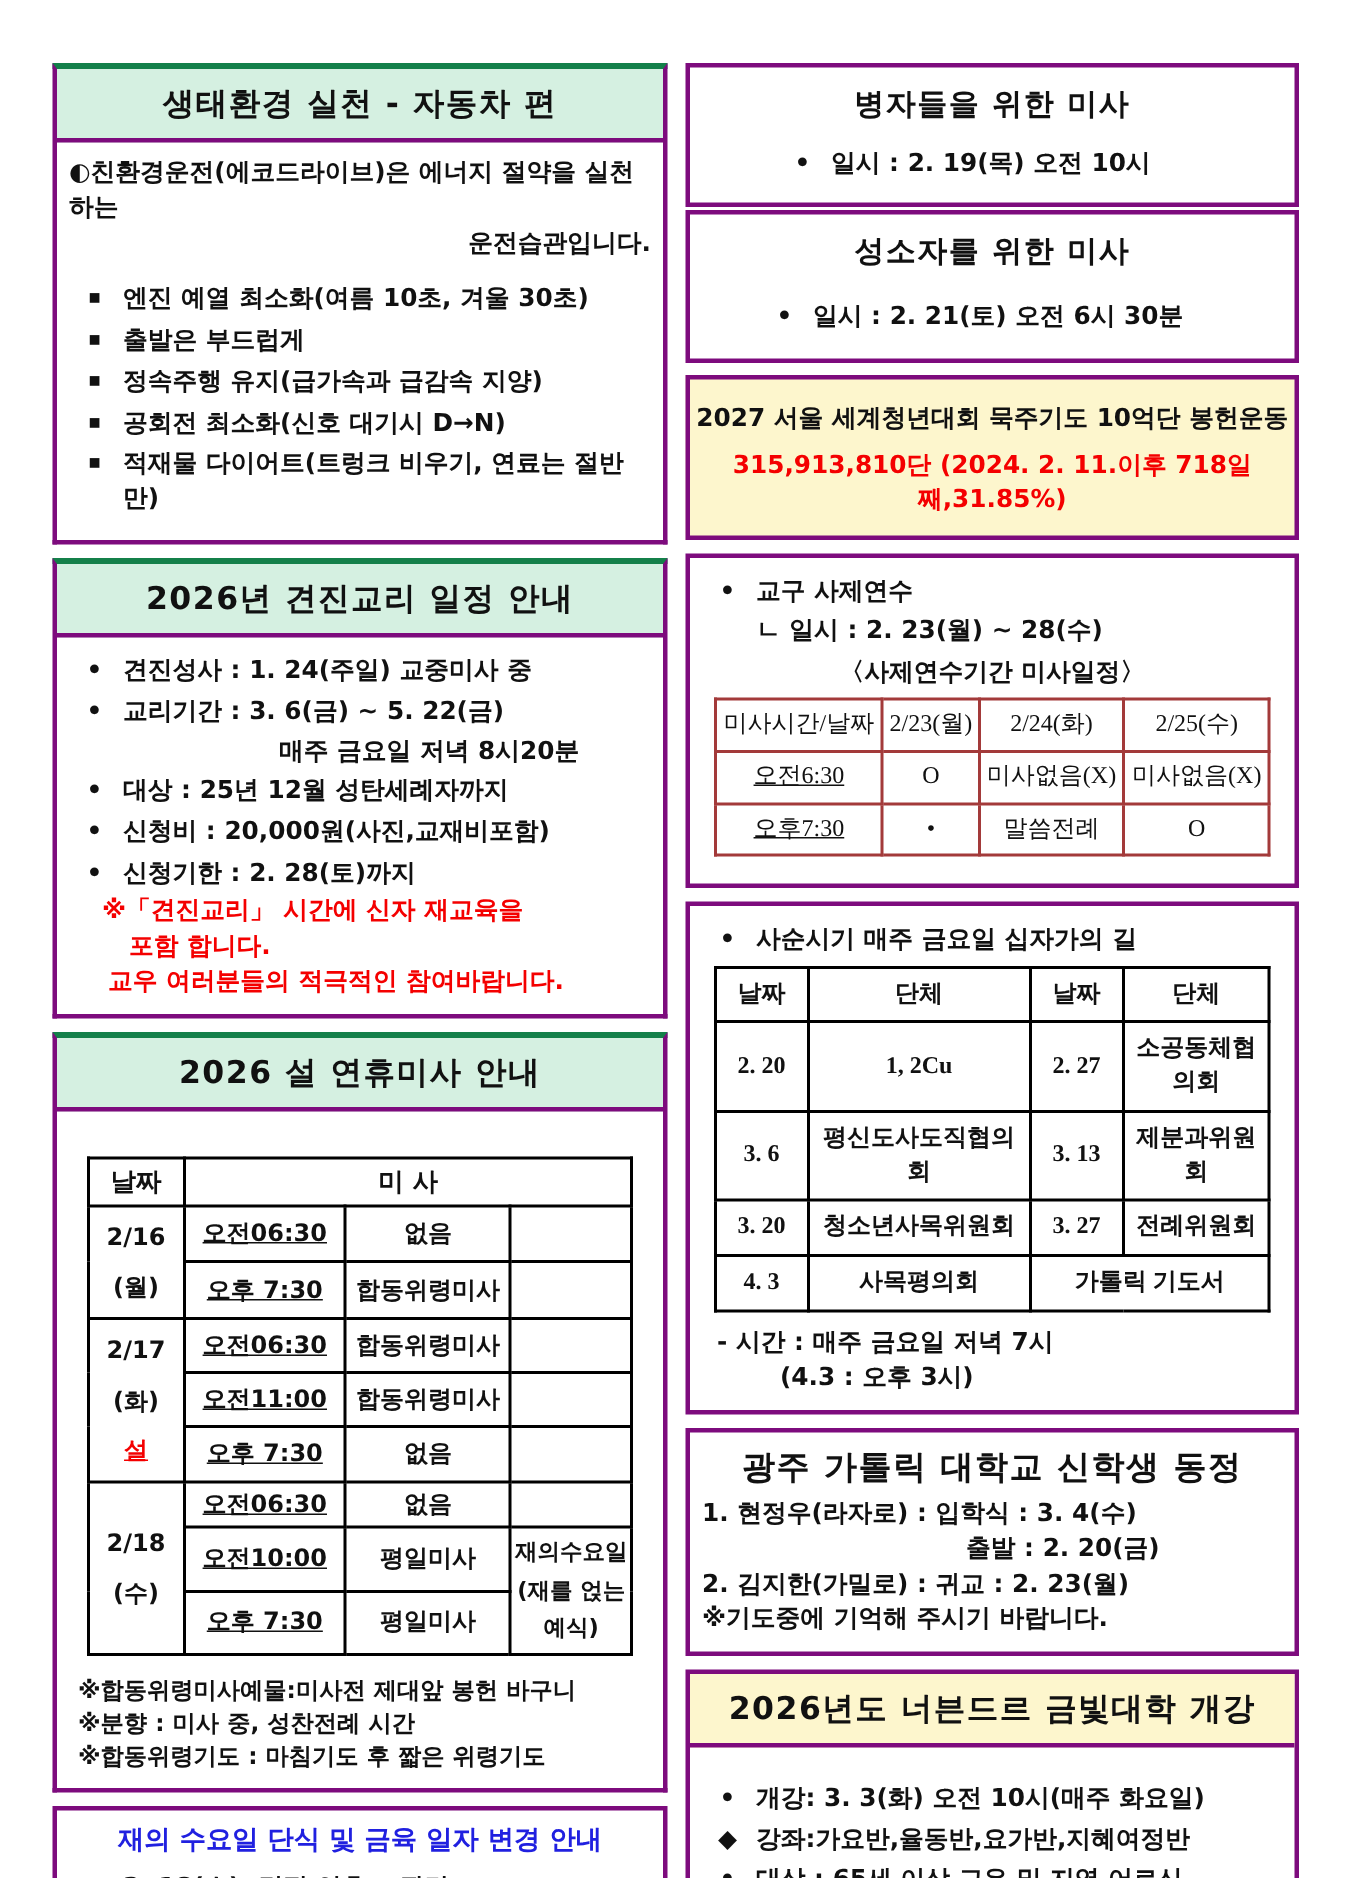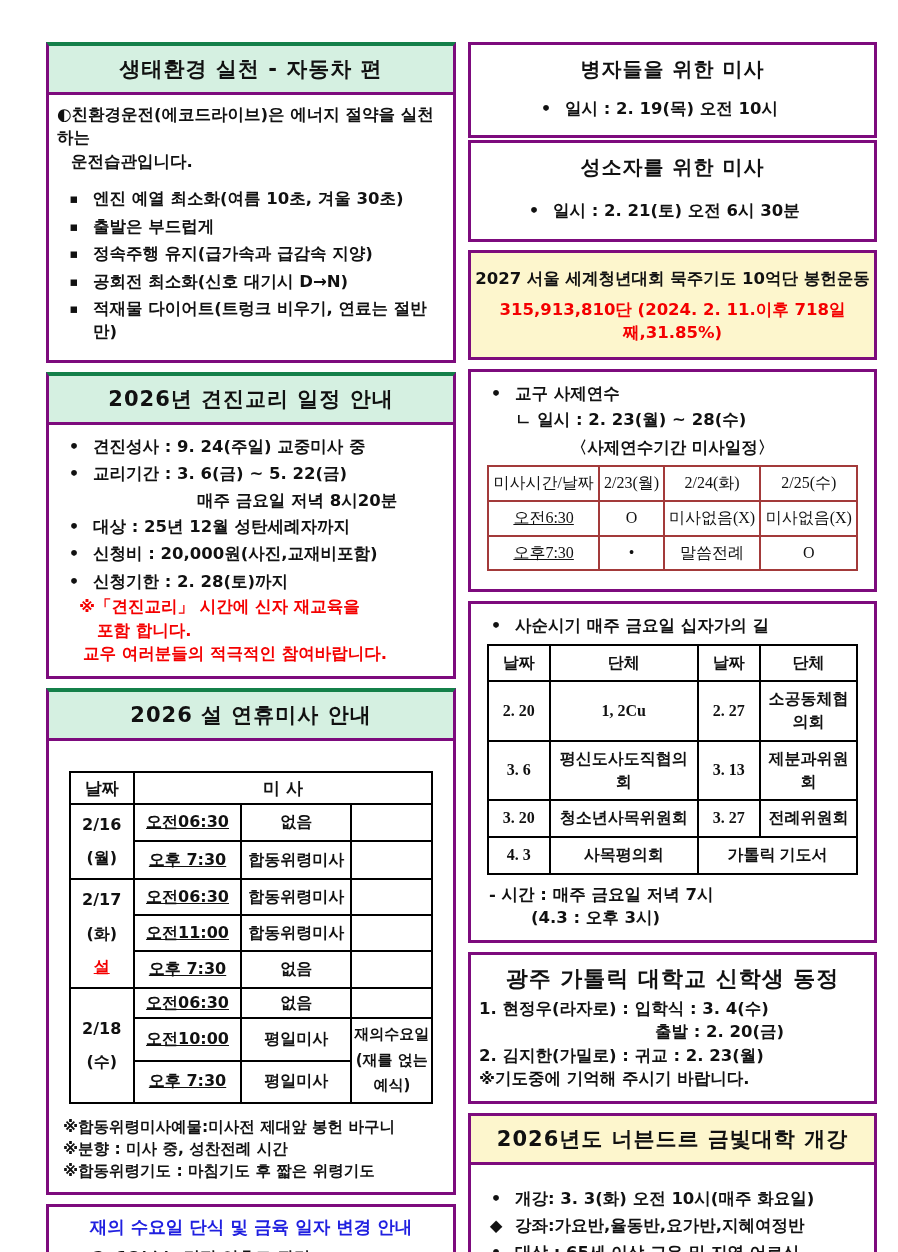--- a/index.html
+++ b/index.html
@@ -7,21 +7,21 @@
     --green:#14804a;
     --mint:#d5f0e1;
     --yellow:#fdf6cd;
     --red:#f40000;
     --blue:#2020e0;
     --tred:#a33a3a;
     --ink:#111;
   }
   *{box-sizing:border-box;margin:0;padding:0;}
   body{background:#fff;width:898px;font-family:"DejaVu Sans","Liberation Sans",sans-serif;color:var(--ink);}
-  .page{width:898px;height:1252px;padding:42px 0 0 46px;display:flex;gap:12px;overflow:hidden;background:#fff;}
+  .page{width:898px;height:1252px;padding:42px 0 0 35px;display:flex;gap:12px;overflow:hidden;background:#fff;}
   .col{display:flex;flex-direction:column;}
   .col.left{width:410px;}
   .col.right{width:409px;}
   .sec{border:3px solid var(--purple);background:#fff;margin-bottom:9px;}
   .sec.greentop{border-top:4px solid var(--green);}
   .hd{background:var(--mint);text-align:center;font-weight:bold;font-size:21px;letter-spacing:1px;
       padding:9px 2px;border-bottom:3px solid var(--purple);}
   .hd.yellow{background:var(--yellow);}
   .bd{padding:8px 8px 10px 8px;font-size:16.5px;font-weight:bold;line-height:1.42;}
   .center{text-align:center;}
@@ -58,21 +58,21 @@
 <div class="page">
 
   <div class="col left">
 
     <section class="sec greentop">
       <div class="hd">
         <span>생태환경 실천 - 자동차 편</span>
       </div>
       <div class="bd" style="padding-bottom:14px;">
         <div>◐친환경운전(에코드라이브)은 에너지 절약을 실천하는</div>
-        <div style="padding-left:14px;margin-bottom:12px;">운전습관입니다.</div>
+        <div style="padding-left:14px;margin-bottom:12px;text-align:right;">운전습관입니다.</div>
         <div class="brow sq">
             <span class="mk">▪</span>
             <span>엔진 예열 최소화(여름 10초, 겨울 30초)</span>
           </div>
         <div class="brow sq">
             <span class="mk">▪</span>
             <span>출발은 부드럽게</span>
           </div>
         <div class="brow sq">
             <span class="mk">▪</span>
@@ -89,21 +89,21 @@
       </div>
     </section>
 
     <section class="sec greentop">
       <div class="hd">
         <span>2026년 견진교리 일정 안내</span>
       </div>
       <div class="bd">
         <div class="brow">
             <span class="mk">•</span>
-            <span>견진성사 : 9. 24(주일) 교중미사 중</span>
+            <span>견진성사 : 1. 24(주일) 교중미사 중</span>
           </div>
         <div class="brow">
             <span class="mk">•</span>
             <span>교리기간 : 3. 6(금) ~ 5. 22(금)</span>
           </div>
         <div class="sub2 tight" style="padding-left:140px;">매주 금요일 저녁 8시20분</div>
         <div class="brow">
             <span class="mk">•</span>
             <span>대상 : 25년 12월 성탄세례자까지</span>
           </div>

